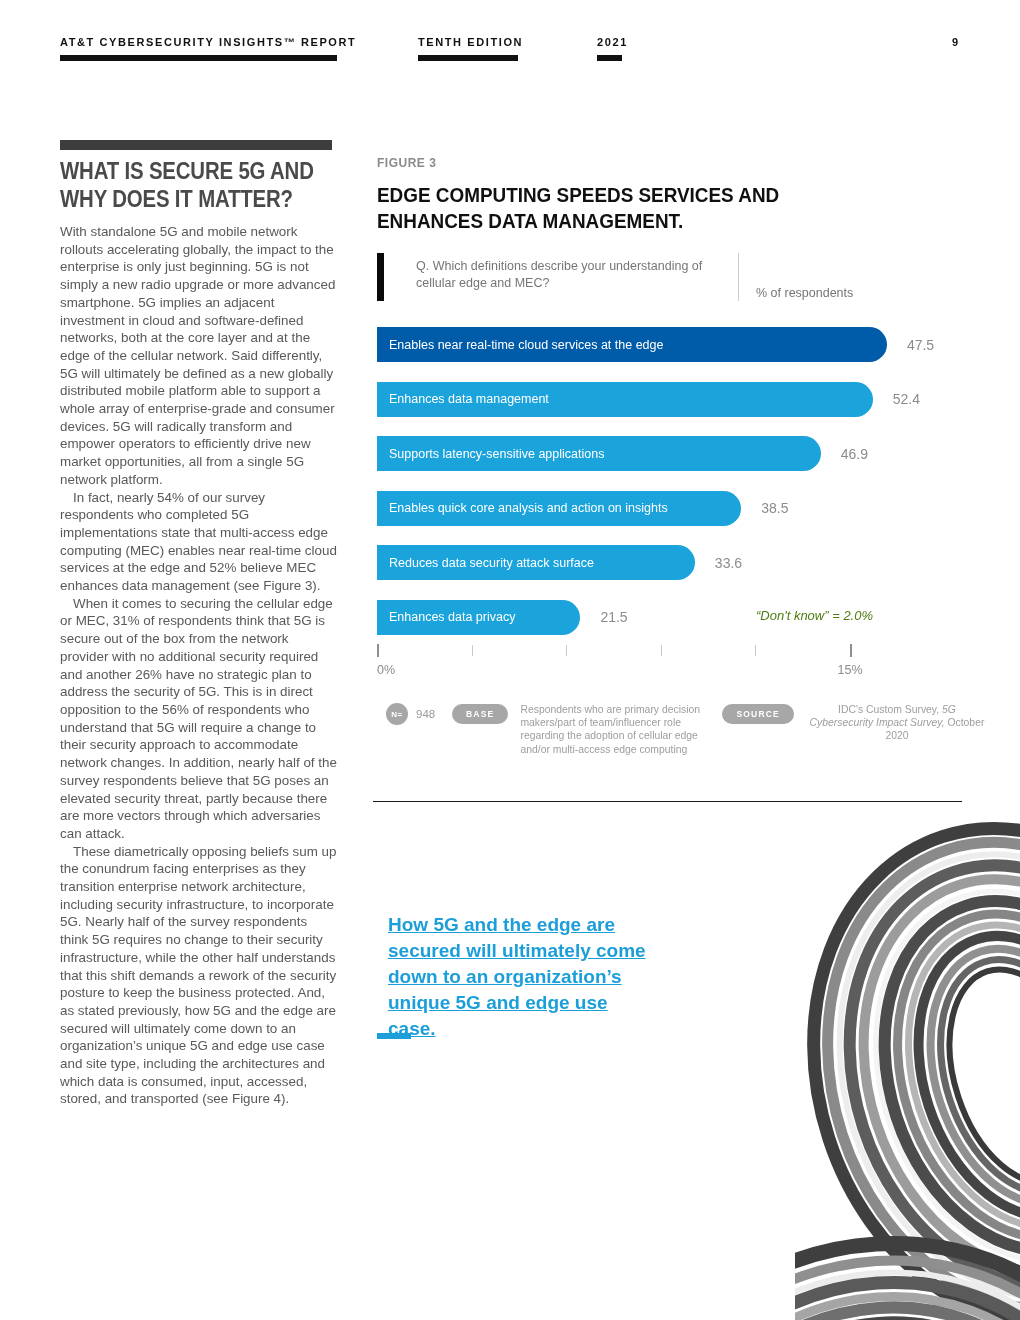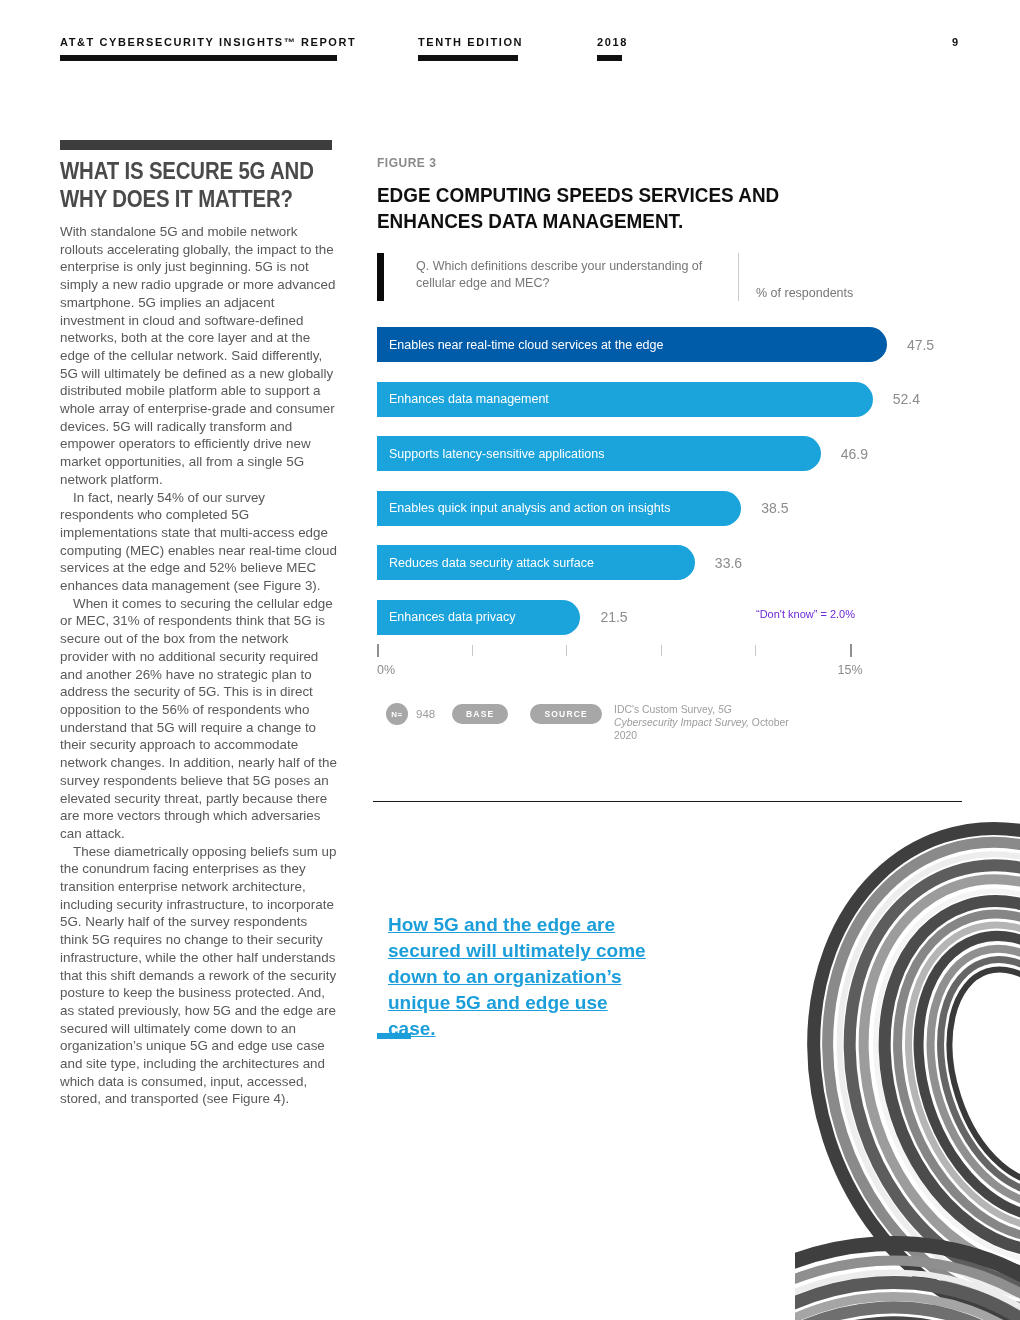--- a/index.html
+++ b/index.html
@@ -38,41 +38,41 @@
   .question-text { position:absolute; left:39px; top:5px; width:290px; font-size:12.5px; line-height:17px; color:#767676; }
   .question-divider { position:absolute; left:361px; top:0; width:1px; height:48px; background:#cccccc; }
   .unit-label { position:absolute; left:379px; bottom:3px; font-size:12.5px; color:#767676; }
 
   
   .bar-chart { position:absolute; top:171px; left:1px; width:585px; }
   .bar-row { position:relative; height:35px; margin-bottom:19.5px; display:flex; align-items:center; }
   .bar { height:35px; border-radius:0 17.5px 17.5px 0; display:flex; align-items:center; flex:0 0 auto; }
   .bar-label { padding-left:12px; font-size:12.5px; font-weight:400; color:#ffffff; white-space:nowrap; }
   .bar-value { margin-left:20px; font-size:14px; color:#8c8c8c; }
-  .dont-know-note { position:absolute; top:452px; left:380px; font-size:11px; color:#6d28d9; }
+  .dont-know-note { position:absolute; top:452px; left:380px; font-size:13px; color:#4d7c0f;font-style:italic; }
 
   
   .axis-ticks { position:absolute; top:488px; left:1px; width:585px; height:14px; }
   .tick { position:absolute; top:1px; width:1px; height:11px; background:#c9c9c9; }
   .tick-end { width:2px; height:13px; top:0; background:#8f8f8f; }
   .axis-labels { position:absolute; top:507px; left:1px; width:585px; height:16px; }
   .axis-min { position:absolute; left:0; font-size:12.5px; color:#8c8c8c; }
   .axis-max { position:absolute; left:473px; transform:translateX(-50%); font-size:12.5px; color:#8c8c8c; }
 
   
   .notes-row { position:absolute; top:547px; left:10px; width:576px; display:flex; align-items:flex-start; }
   .n-group { display:flex; align-items:center; flex:0 0 66px; }
   .n-circle { width:22px; height:22px; border-radius:50%; background:#a7a7a7; color:#fff;
     font-size:8px; font-weight:700; display:flex; align-items:center; justify-content:center; letter-spacing:0.5px; }
   .n-value { margin-left:8px; font-size:11.5px; color:#9b9b9b; }
   .note-pill { flex:0 0 auto; background:#a7a7a7; color:#fff; font-size:8.5px; font-weight:700; letter-spacing:1.2px;
     border-radius:10px; padding:5px 14px; line-height:10px; margin-top:1px; }
   .base-text { flex:0 0 180px; margin-left:12px; font-size:10.4px; line-height:13.2px; color:#9d9d9d; }
   .source-pill { margin-left:22px; }
-  .source-text { flex:0 0 182px; margin-left:12px; font-size:10.4px; line-height:13.2px; color:#9d9d9d; }
+  .source-text { flex:0 0 182px; margin-left:12px; font-size:10.4px; line-height:13.2px; color:#9d9d9d;text-align:center; }
   .source-text .it { font-style:italic; }
 
   .figure-rule { position:absolute; top:645px; left:-3px; width:589px; height:1px; background:#1a1a1a; }
 
   
   .quote { position:absolute; top:756px; left:12px; width:268px; font-size:19px; line-height:26px; font-weight:700; color:#1b9ed9;text-decoration:underline; }
   .quote-bar { position:absolute; top:877px; left:1px; width:34px; height:6px; background:#1b9ed9; }
 
   
   .swirl { position:absolute; left:795px; top:805px; width:225px; height:515px; overflow:hidden; }
@@ -81,21 +81,21 @@
 </head>
 <body>
 
 <div class="page">
 
   <div class="header">
     <div class="hdr-item hdr-title">AT&amp;T CYBERSECURITY INSIGHTS™ REPORT</div>
     <div class="hdr-bar hdr-bar-title"></div>
     <div class="hdr-item hdr-edition">TENTH EDITION</div>
     <div class="hdr-bar hdr-bar-edition"></div>
-    <div class="hdr-item hdr-year">2018</div>
+    <div class="hdr-item hdr-year">2021</div>
     <div class="hdr-bar hdr-bar-year"></div>
     <div class="hdr-item hdr-page">9</div>
   </div>
 
   <div class="article">
     <div class="article-topbar"></div>
     <h1 class="article-heading">WHAT IS SECURE 5G AND WHY DOES IT MATTER?</h1>
     <div class="article-body">
       <p>With standalone 5G and mobile network rollouts accelerating globally, the impact to the enterprise is only just beginning. 5G is not simply a new radio upgrade or more advanced smartphone. 5G implies an adjacent investment in cloud and software-defined networks, both at the core layer and at the edge of the cellular network. Said differently, 5G will ultimately be defined as a new globally distributed mobile platform able to support a whole array of enterprise-grade and consumer devices. 5G will radically transform and empower operators to efficiently drive new market opportunities, all from a single 5G network platform.</p>
       <p>In fact, nearly 54% of our survey respondents who completed 5G implementations state that multi-access edge computing (MEC) enables near real-time cloud services at the edge and 52% believe MEC enhances data management (see Figure 3).</p>
@@ -129,21 +129,21 @@
           <span class="bar-value">52.4</span>
         </div>
         <div class="bar-row">
           <div class="bar" style="width: 443.674px; background: rgb(27, 163, 220);">
             <span class="bar-label">Supports latency-sensitive applications</span>
           </div>
           <span class="bar-value">46.9</span>
         </div>
         <div class="bar-row">
           <div class="bar" style="width: 364.21px; background: rgb(27, 163, 220);">
-            <span class="bar-label">Enables quick input analysis and action on insights</span>
+            <span class="bar-label">Enables quick core analysis and action on insights</span>
           </div>
           <span class="bar-value">38.5</span>
         </div>
         <div class="bar-row">
           <div class="bar" style="width: 317.856px; background: rgb(27, 163, 220);">
             <span class="bar-label">Reduces data security attack surface</span>
           </div>
           <span class="bar-value">33.6</span>
         </div>
         <div class="bar-row">
@@ -167,20 +167,21 @@
       <span class="axis-min">0%</span>
       <span class="axis-max">15%</span>
     </div>
 
     <div class="notes-row">
       <div class="n-group">
         <div class="n-circle">N=</div>
         <div class="n-value">948</div>
       </div>
       <div class="note-pill">BASE</div>
+      <div class="base-text">Respondents who are primary decision makers/part of team/influencer role regarding the adoption of cellular edge and/or multi-access edge computing</div>
       <div class="note-pill source-pill">SOURCE</div>
       <div class="source-text"><span>IDC's Custom Survey, </span><span class="it">5G Cybersecurity Impact Survey,</span><span> October 2020</span></div>
     </div>
 
     <div class="figure-rule"></div>
 
     <div class="quote">How 5G and the edge are secured will ultimately come down to an organization’s unique 5G and edge use case.</div>
     <div class="quote-bar"></div>
   </div>
 

